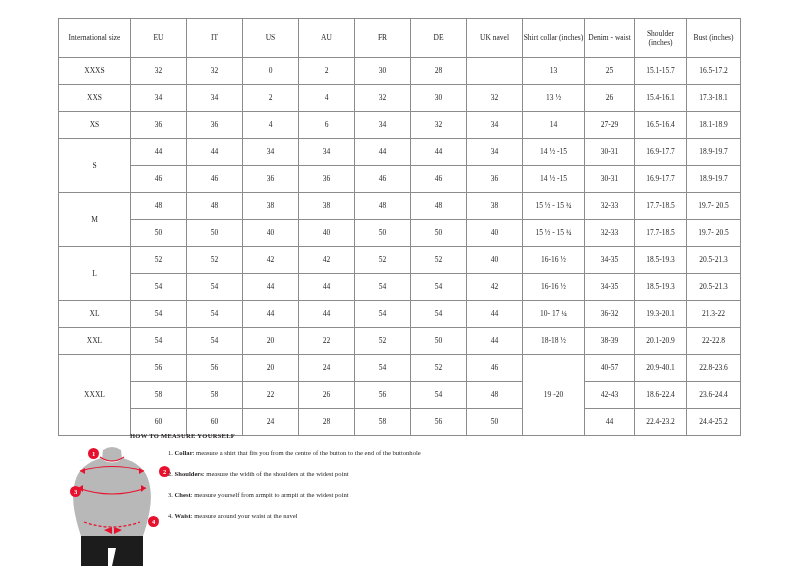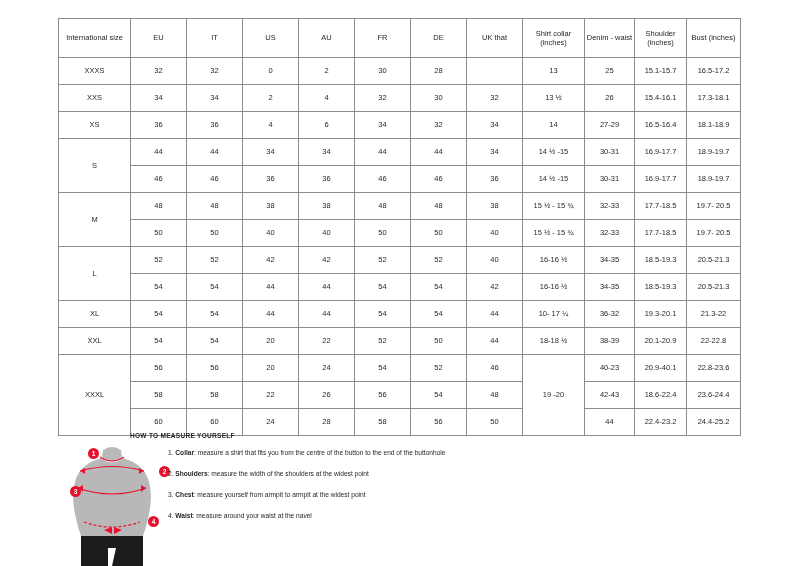--- a/index.html
+++ b/index.html
@@ -12,20 +12,21 @@
     height: 566px;
     font-family: "Liberation Sans", sans-serif;
     color: #231f20;
     position: relative;
     overflow: hidden;
   }
   .page {
     position: relative;
     width: 787px;
     height: 566px;
+    font-family: Liberation Serif, serif;
   }
   table.size-table {
     position: absolute;
     left: 58px;
     top: 18px;
     width: 672px;
     border-collapse: collapse;
     table-layout: fixed;
   }
   table.size-table th,
@@ -127,21 +128,21 @@
     </colgroup>
     <thead>
       <tr>
         <th class="hdr-multi">International size</th>
         <th>EU</th>
         <th>IT</th>
         <th>US</th>
         <th>AU</th>
         <th>FR</th>
         <th>DE</th>
-        <th>UK that</th>
+        <th>UK navel</th>
         <th class="hdr-multi">Shirt collar (inches)</th>
         <th class="hdr-multi">Denim - waist</th>
         <th class="hdr-multi">Shoulder (inches)</th>
         <th>Bust (inches)</th>
       </tr>
     </thead>
     <tbody id="table-body">
         <tr>
           <td>XXXS</td>
           <td>32</td>
@@ -296,21 +297,21 @@
         <tr>
           <td rowspan="3">XXXL</td>
           <td>56</td>
           <td>56</td>
           <td>20</td>
           <td>24</td>
           <td>54</td>
           <td>52</td>
           <td>46</td>
           <td rowspan="3">19 -20</td>
-          <td>40-23</td>
+          <td>40-57</td>
           <td>20.9-40.1</td>
           <td>22.8-23.6</td>
         </tr>
         <tr>
           <td>58</td>
           <td>58</td>
           <td>22</td>
           <td>26</td>
           <td>56</td>
           <td>54</td>

